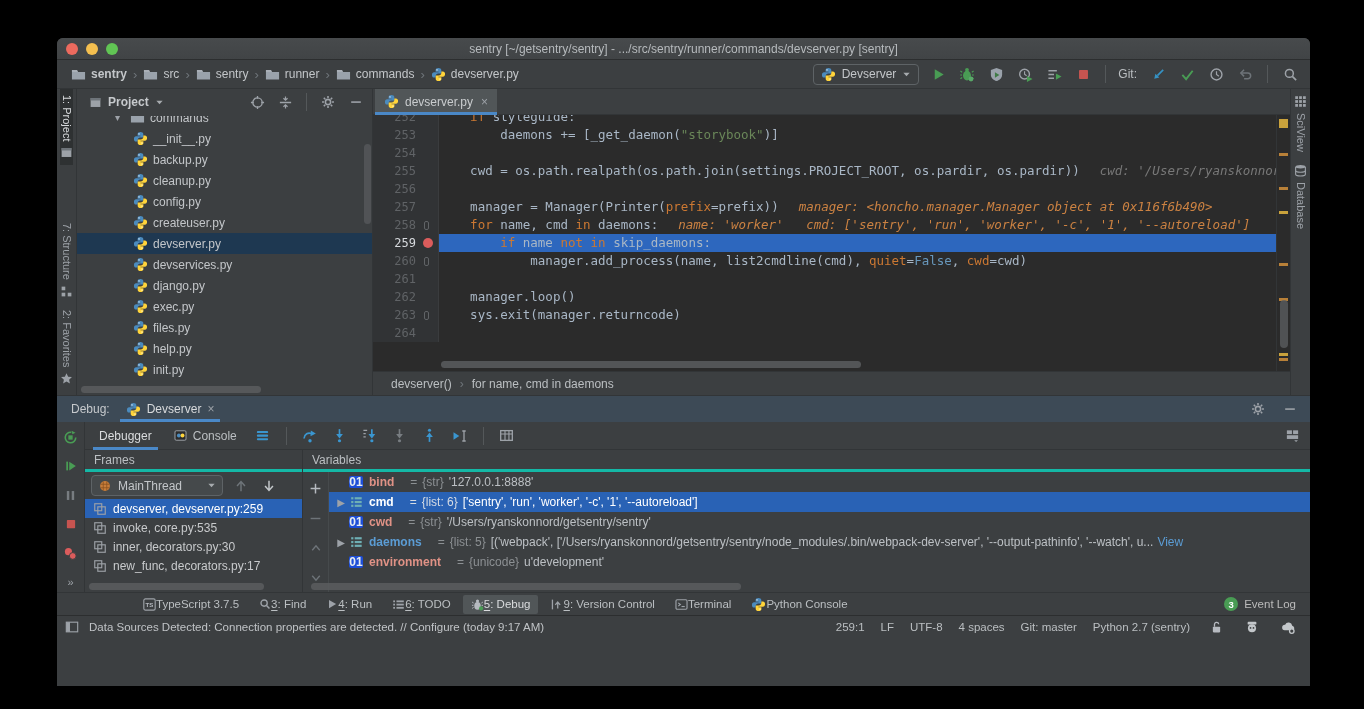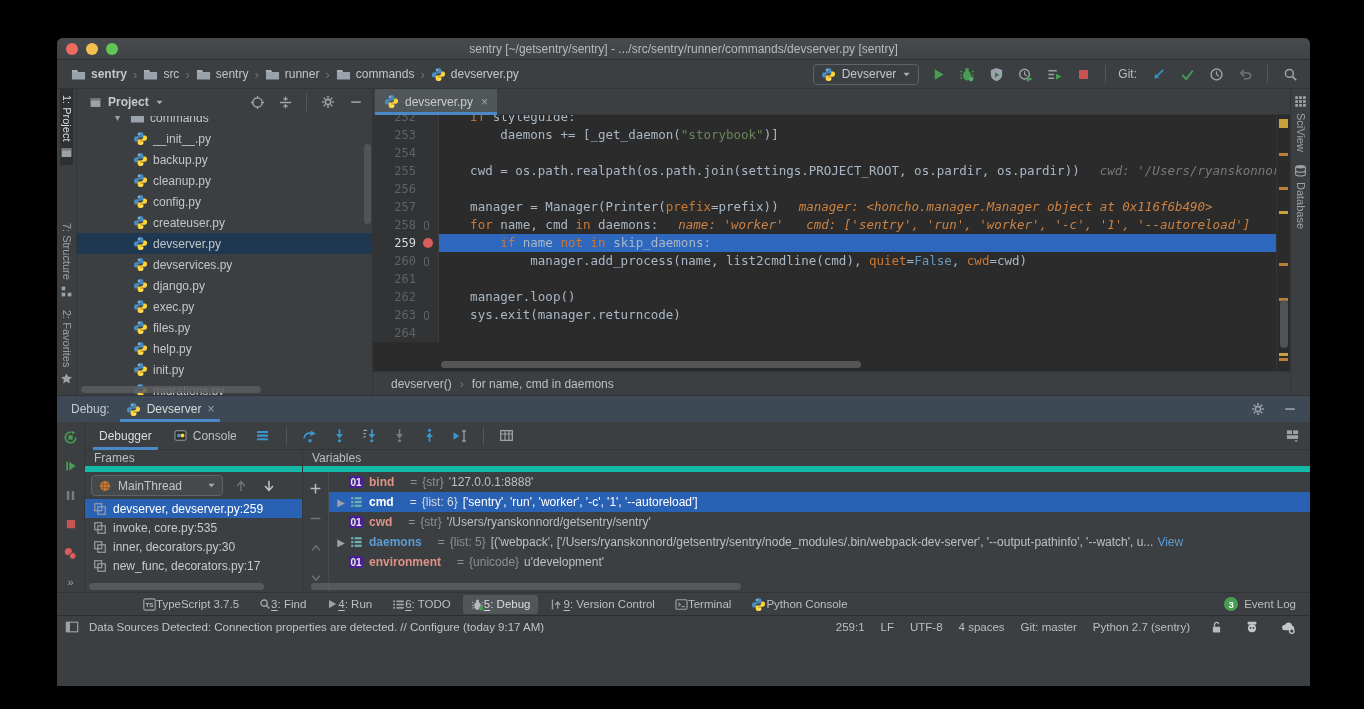--- a/index.html
+++ b/index.html
@@ -91,21 +91,21 @@
   .dbg-rest { flex:1; display:flex; min-height:0; }
   .dbg-strip { width:28px; border-right:1px solid #323537; display:flex; flex-direction:column; align-items:center; padding-top:5px; gap:9px; }
   .dbg-strip .more { margin-top:auto; margin-bottom:4px; color:#9da2a8; font-size:11px; }
   .dbg-main { flex:1; display:flex; flex-direction:column; min-width:0; }
   .dbg-toolbar { height:28px; display:flex; align-items:center; gap:10px; padding:0 8px; border-bottom:1px solid #323537; }
   .dtab { display:flex; align-items:center; gap:6px; height:28px; padding:0 6px; color:#bbbfc2; position:relative; }
   .dtab.active { color:#dadcde; }
   .dtab.active .underline { position:absolute; bottom:0; left:0; right:0; height:3px; background:#4a88c7; }
   .dbg-body { flex:1; display:flex; min-height:0; }
   .frames-col { width:218px; border-right:1px solid #323537; display:flex; flex-direction:column; position:relative; }
-  .panel-title { height:22px; display:flex; align-items:center; padding-left:9px; color:#bbbfc2; border-bottom:6px solid #14b8a6; }
+  .panel-title { height:22px; display:flex; align-items:center; padding-left:9px; color:#bbbfc2; border-bottom:3px solid #14b8a6; }
   .thread-row { height:27px; display:flex; align-items:center; gap:8px; padding:0 6px; }
   .threadcombo { flex:0 0 132px; height:21px; border:1px solid #5e6366; border-radius:4px; display:flex; align-items:center; gap:6px; padding:0 6px; color:#c3c6c9; background:#45494b; }
   .flist { flex:1; overflow:hidden; }
   .frow { height:19px; display:flex; align-items:center; gap:6px; padding-left:8px; color:#c8cacc; white-space:nowrap; }
   .frow.sel { background:#2962b5; color:#fff; }
   .fscroll-h { position:absolute; bottom:2px; left:4px; height:7px; width:175px; background:#5a5d5f; border-radius:4px; opacity:.85; }
   .vars-col { flex:1; display:flex; flex-direction:column; min-width:0; position:relative; }
   .vars-body { flex:1; display:flex; min-height:0; }
   .vars-tools { width:26px; border-right:1px solid #464a4c; display:flex; flex-direction:column; align-items:center; padding-top:6px; gap:10px; }
   .vlist { flex:1; overflow:hidden; font-size:12px; }
@@ -114,21 +114,21 @@
   .vrow.sel { background:#2962b5; color:#fff; }
   .vname { font-weight:bold; margin:0 16px 0 6px; }
   .vn-salmon { color:#e09286; } .vn-blue { color:#5b9cd4; }
   .vrow.sel .vname { color:#fff; }
   .vtype { color:#8c9093; margin:0 5px; }
   .vrow.sel .vtype { color:#d6dce4; }
   .veq { color:#8c9093; } .vrow.sel .veq { color:#d6dce4; }
   .vval { overflow:hidden; text-overflow:ellipsis; }
   .vlink { color:#5b9cd4; margin-left:4px; flex:0 0 auto; padding-right:10px; }
   .vscroll-h { position:absolute; bottom:2px; left:8px; height:7px; width:430px; background:#5a5d5f; border-radius:4px; opacity:.85; }
-  .b01 { display:inline-flex; width:14px; height:12px; background:#4c1d95; color:#e8edf0; font-size:10px; font-weight:bold;
+  .b01 { display:inline-flex; width:14px; height:12px; background:#1d4ed8; color:#e8edf0; font-size:12px; font-weight:bold;
     align-items:center; justify-content:center; border-radius:2px; flex:0 0 14px; }
 
   
   .toolbtns { height:23px; background:#3c3f41; border-top:1px solid #323537; display:flex; align-items:center; padding-left:78px; gap:4px; font-size:11.5px; }
   .twb { display:flex; align-items:center; gap:0; padding:2px 8px; border-radius:2px; color:#bbbfc2; height:19px; }
   .twb.active { background:#515658; color:#dadcde; }
   .twb u { text-underline-offset:2px; }
   .eventlog { margin-left:auto; margin-right:14px; display:flex; align-items:center; gap:6px; }
   .evb { width:14px; height:14px; border-radius:50%; background:#499c54; color:#fff; font-size:9.5px; font-weight:bold; display:flex; align-items:center; justify-content:center; }
   .status { height:23px; background:#3c3f41; border-top:1px solid #2c2e2f; display:flex; align-items:center; padding:0 12px 0 8px; font-size:11.5px; color:#bbbfc2; }
@@ -556,31 +556,20 @@
             <div class="trow" style="padding-left: 56px;">
               <span class="icon">
                 <svg width="15" height="15" viewBox="0 0 16 16">
                   <path fill="#4b8bbe" d="M7.9 1C6.1 1 4.9 1.8 4.9 3.2V5h3.2v.7H3.3C1.9 5.7 1 6.9 1 8.5c0 1.6.9 2.8 2.3 2.8H5V9.6C5 8.1 6.2 7 7.8 7H11V3.2C11 1.9 9.7 1 7.9 1z"></path>
                   <path fill="#ffd43b" d="M8.1 15c1.8 0 3-.8 3-2.2V11H7.9v-.7h4.8c1.4 0 2.3-1.2 2.3-2.8 0-1.6-.9-2.8-2.3-2.8H11v1.7c0 1.5-1.2 2.6-2.8 2.6H5v3.8C5 14.1 6.3 15 8.1 15z"></path>
                   <circle cx="6.4" cy="3.1" r=".7" fill="#fff"></circle>
                   <circle cx="9.6" cy="12.9" r=".7" fill="#fff"></circle>
                 </svg>
               </span>
               <span>init.py</span>
-            </div>
-            <div class="trow" style="padding-left: 56px;">
-              <span class="icon">
-                <svg width="15" height="15" viewBox="0 0 16 16">
-                  <path fill="#4b8bbe" d="M7.9 1C6.1 1 4.9 1.8 4.9 3.2V5h3.2v.7H3.3C1.9 5.7 1 6.9 1 8.5c0 1.6.9 2.8 2.3 2.8H5V9.6C5 8.1 6.2 7 7.8 7H11V3.2C11 1.9 9.7 1 7.9 1z"></path>
-                  <path fill="#ffd43b" d="M8.1 15c1.8 0 3-.8 3-2.2V11H7.9v-.7h4.8c1.4 0 2.3-1.2 2.3-2.8 0-1.6-.9-2.8-2.3-2.8H11v1.7c0 1.5-1.2 2.6-2.8 2.6H5v3.8C5 14.1 6.3 15 8.1 15z"></path>
-                  <circle cx="6.4" cy="3.1" r=".7" fill="#fff"></circle>
-                  <circle cx="9.6" cy="12.9" r=".7" fill="#fff"></circle>
-                </svg>
-              </span>
-              <span>migrations.py</span>
             </div>
           </div>
         <div class="pscroll-h"></div>
         <div class="pscroll-v"></div>
       </div>
 
       <div class="editor-col">
         <div class="tabs">
           <div class="tab">
             <span class="icon">

